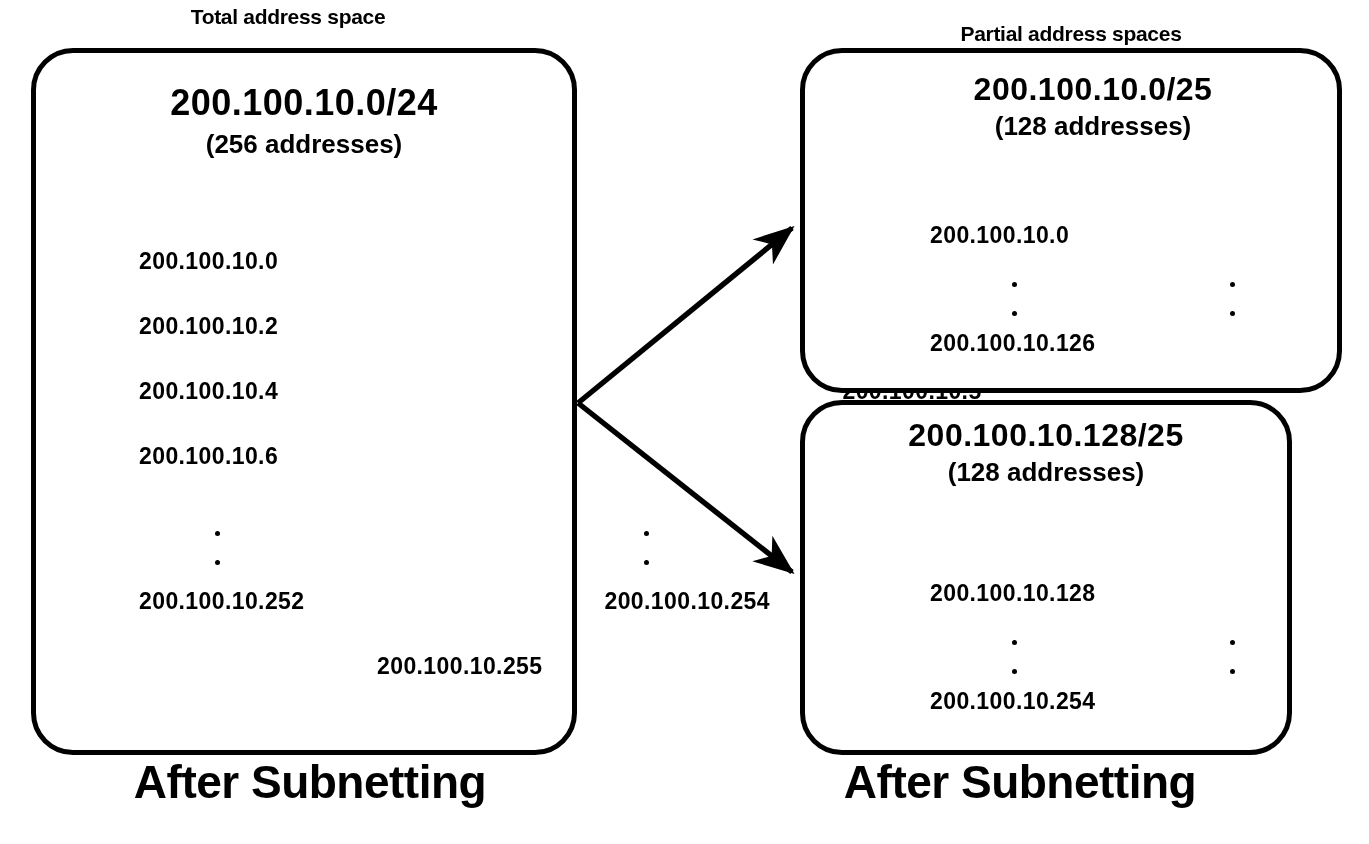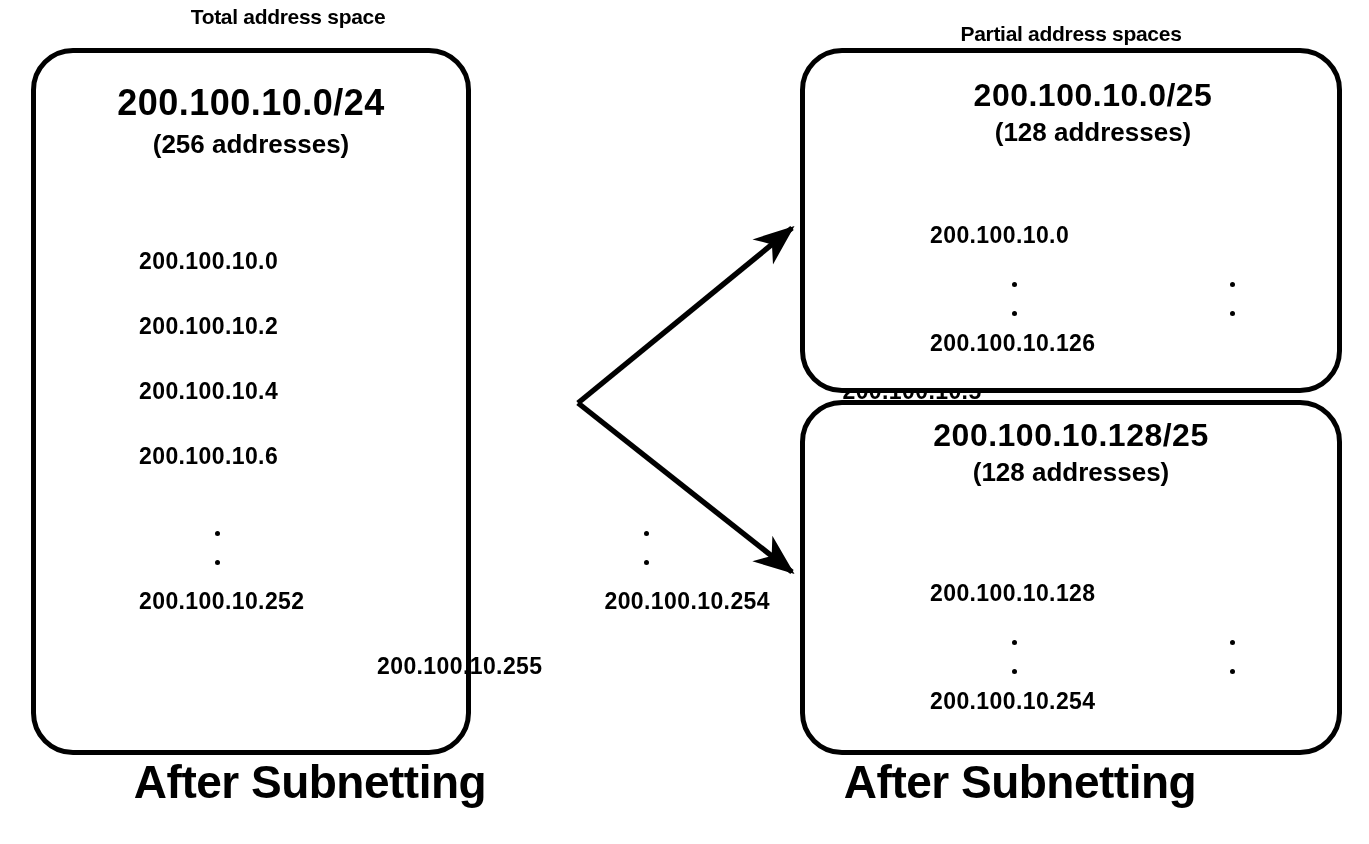--- a/index.html
+++ b/index.html
@@ -29,23 +29,23 @@
   #label-partial { left: 800px; top: 22px; width: 542px; }
 
   
   .addr-box {
     position: absolute;
     box-sizing: border-box;
     border: 5px solid #000000;
     border-radius: 42px;
     background: #ffffff;
   }
-  #box-total   { left: 31px;  top: 48px;  width: 440px; height: 707px; }
+  #box-total   { left: 31px;  top: 48px;  width: 546px; height: 707px; }
   #box-lower   { left: 800px; top: 48px;  width: 542px; height: 345px; }
-  #box-upper   { left: 800px; top: 400px; width: 542px; height: 355px; }
+  #box-upper   { left: 800px; top: 400px; width: 492px; height: 355px; }
 
   
   .box-head {
     text-align: center;
     white-space: nowrap;
   }
   .cidr {
     font-size: 32px;
     font-weight: bold;
     letter-spacing: 0.5px;
@@ -53,21 +53,21 @@
   }
   .count {
     font-size: 26px;
     font-weight: bold;
     letter-spacing: 0px;
     line-height: 1.18;
   }
   #box-total .box-head { margin-top: 31px; }
   #box-total .cidr  { font-size: 36px; }
   #box-total .count { font-size: 26px; margin-top: 6px; }
-  #box-lower .box-head { margin-top: 25px; padding-left: 44px; }
+  #box-lower .box-head { margin-top: 19px; padding-left: 44px; }
   #box-upper .box-head { margin-top: 13px; }
   #box-lower .count, #box-upper .count { margin-top: 4px; }
 
   
   .addr-grid {
     position: absolute;
     display: grid;
     grid-template-columns: 1fr 1fr;
     padding-left: 46px;
   }

